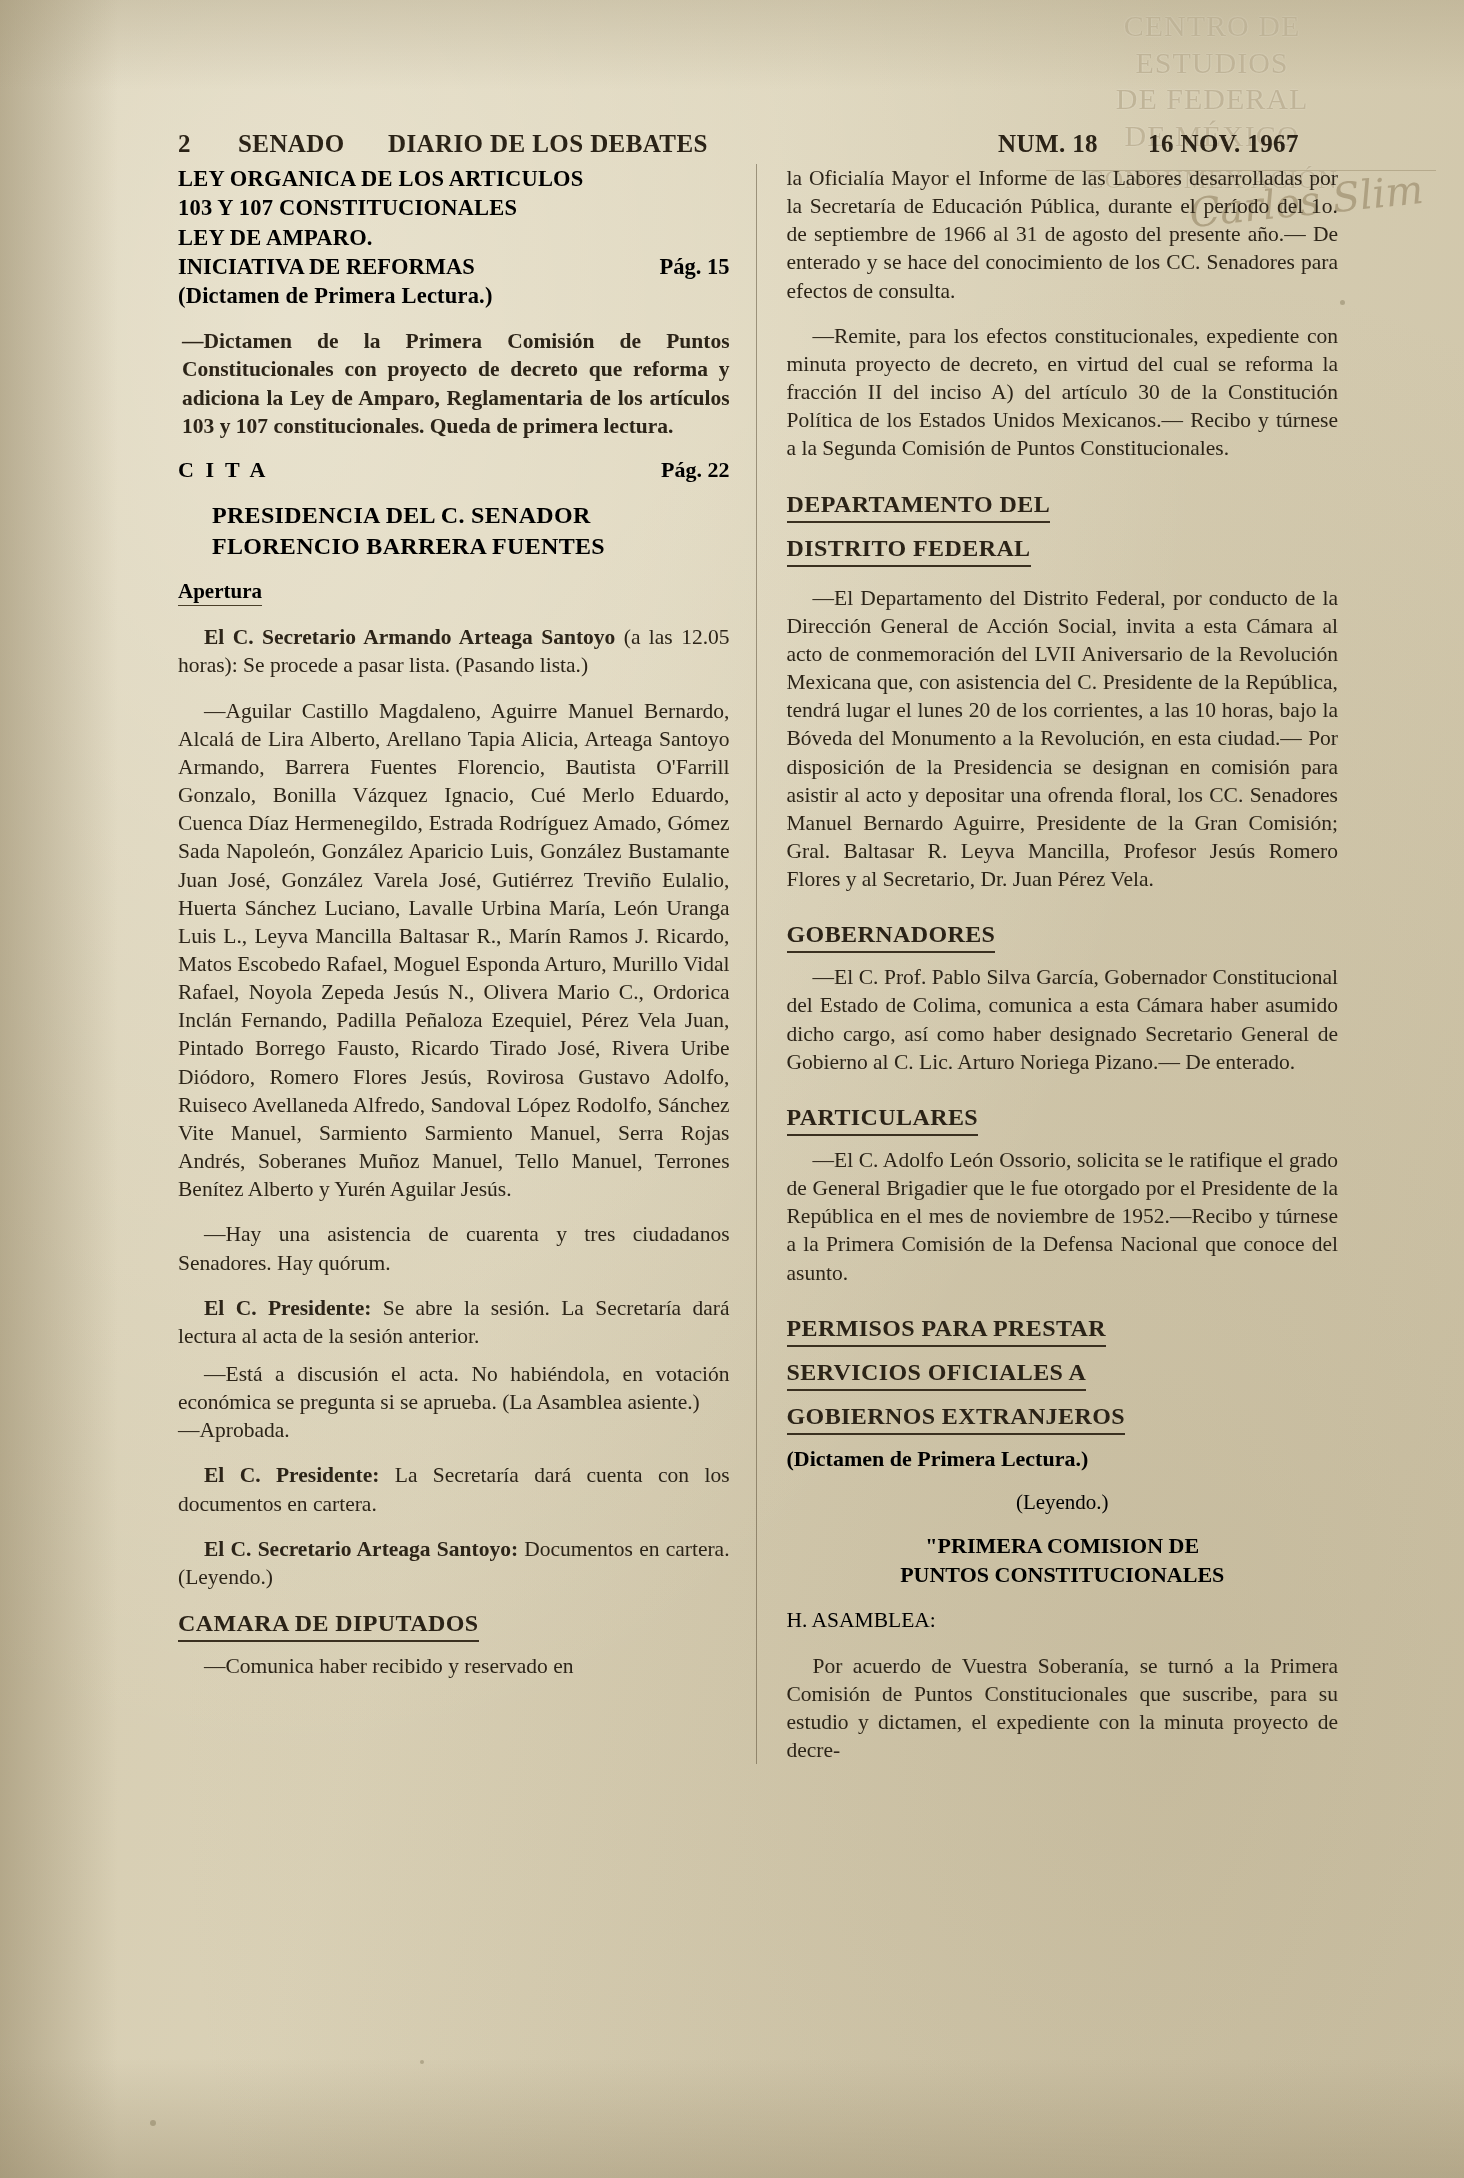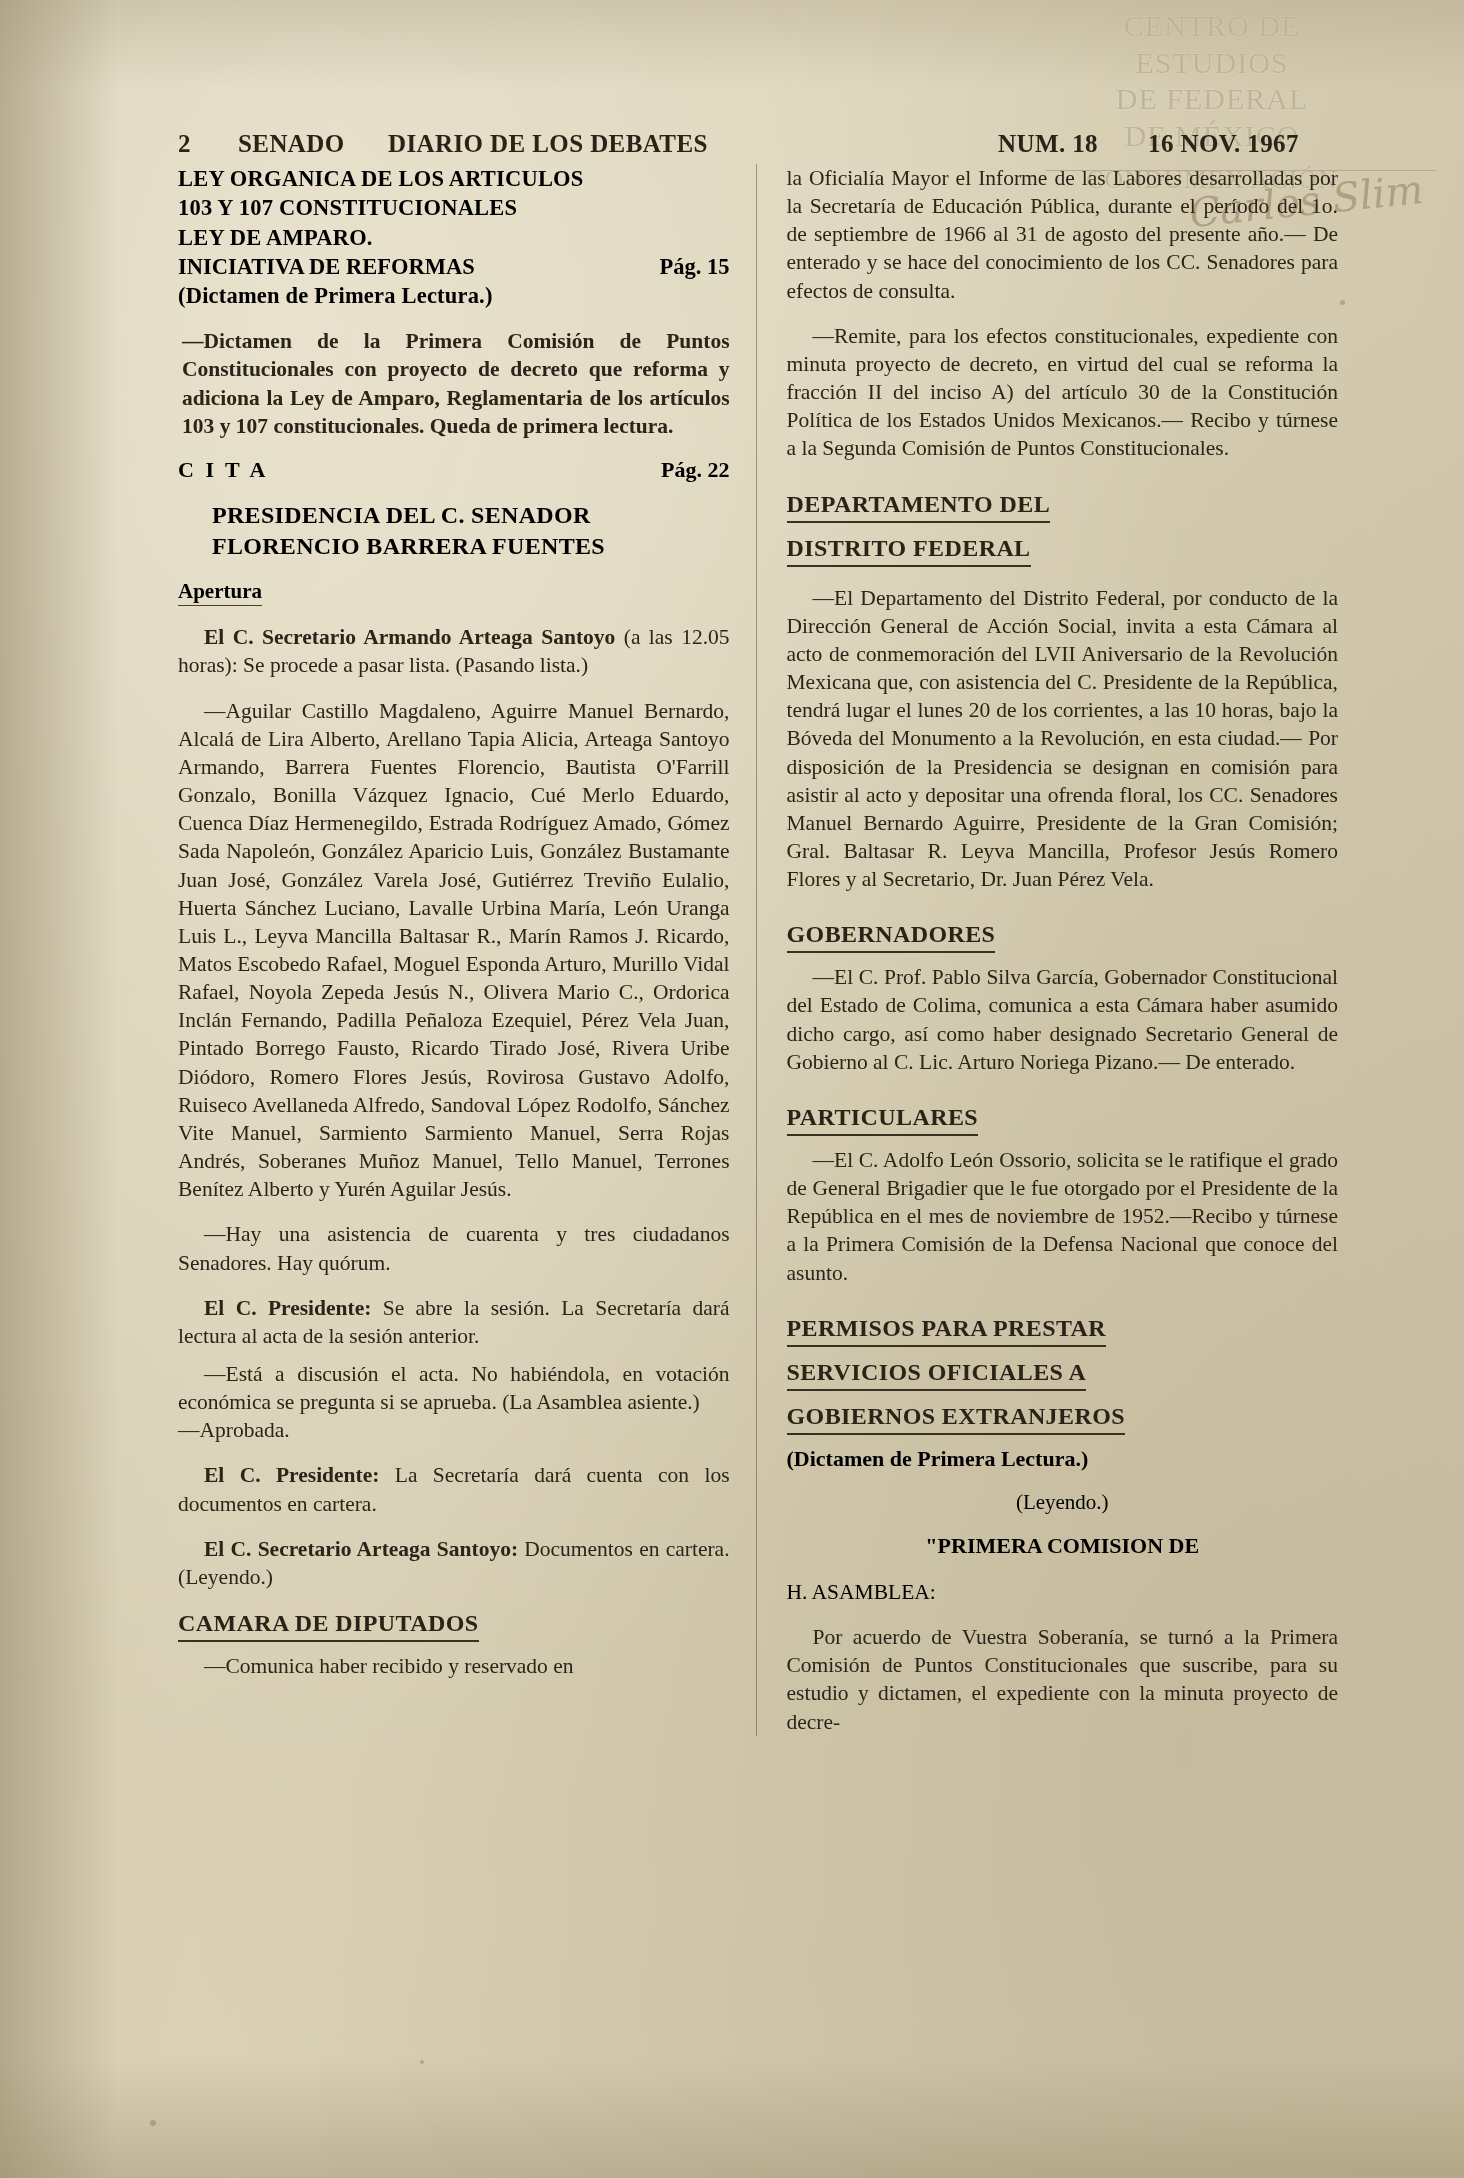--- a/index.html
+++ b/index.html
@@ -338,20 +338,21 @@
         </div>
         <div class="p-gap-s">
           <span class="sec-title ul">GOBIERNOS EXTRANJEROS</span>
         </div>
 
         <div class="sub-title p-gap-s">(Dictamen de Primera Lectura.)</div>
 
         <div class="small-center p-gap">(Leyendo.)</div>
 
         <div class="quote-title p-gap">"PRIMERA COMISION DE</div>
+        <div class="quote-title">PUNTOS CONSTITUCIONALES</div>
 
         <div class="body p-gap">H. ASAMBLEA:</div>
 
         <p class="body indent p-gap">Por acuerdo de Vuestra Soberanía, se turnó a la Primera Comisión de Puntos Constitucionales que suscribe, para su estudio y dictamen, el expediente con la minuta proyecto de decre-</p>
 
       </div>
     </div>
   </div>
 </div>
 

